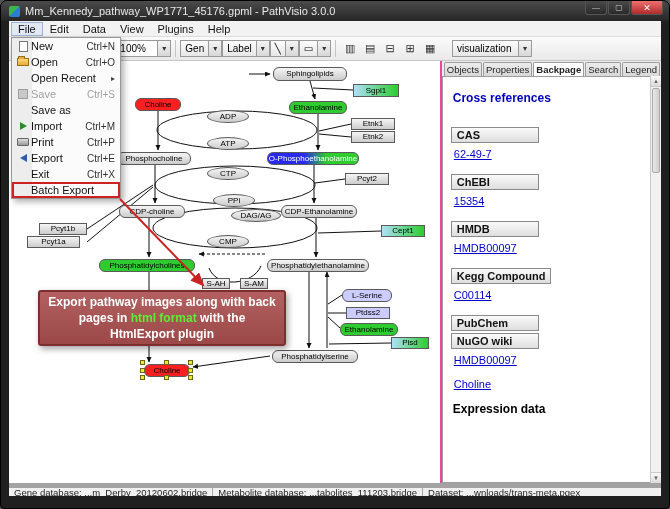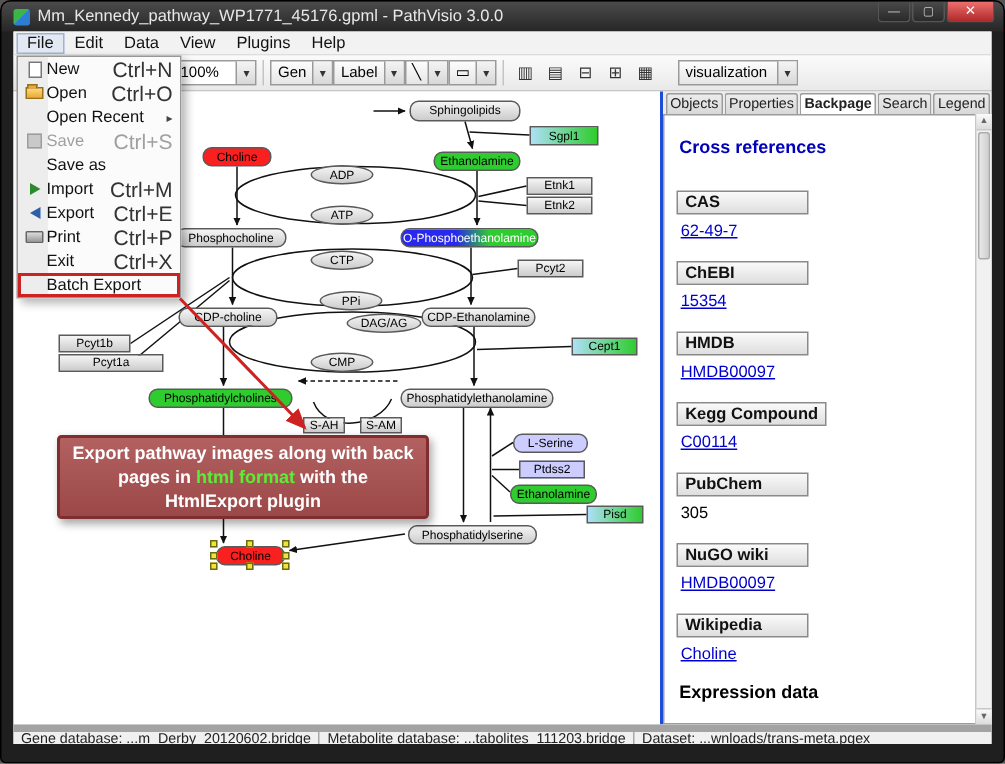--- a/index.html
+++ b/index.html
@@ -52,21 +52,21 @@
   .ico-folder::after { content:""; position:absolute; left:0; top:-3px; width:5px; height:2px;
                        background:#e8a93c; border:1px solid #9a7016; border-bottom:none; }
   .ico-disk { width:10px; height:10px; background:#7e8fa8; border:1px solid #49556b; }
   .ico-disk.dis { background:#c9c9c9; border-color:#9d9d9d; }
   .ico-in { width:0; height:0; border-left:7px solid #2c8a2c; border-top:4px solid transparent; border-bottom:4px solid transparent; }
   .ico-out { width:0; height:0; border-right:7px solid #2c5fa8; border-top:4px solid transparent; border-bottom:4px solid transparent; }
   .ico-print { width:12px; height:8px; background:linear-gradient(#ddd,#999); border:1px solid #666; border-radius:1px; }
 
   
   .main { position:absolute; left:0; right:0; top:40px; bottom:13px; display:flex; }
-  .canvas { position:relative; width:450px; background:#fff; border-right:2px solid #1d4ed8; overflow:hidden; }
+  .canvas { position:relative; width:450px; background:#fff; border-right:2px solid #ec4899; overflow:hidden; }
   .edges { position:absolute; left:0; top:0; z-index:1; }
   #pathway-nodes { position:absolute; inset:0; z-index:2; }
   .pnode { position:absolute; border:1px solid #5a5a5a; font-size:8px; line-height:1;
            display:flex; align-items:center; justify-content:center; white-space:nowrap;
            overflow:hidden; color:#000; }
   .pnode.rounded { border-radius:6px; }
   .pnode.ellipse { border-radius:50%; }
   .handle { position:absolute; width:5px; height:5px; background:#f2e33c; border:1px solid #6b6b14; z-index:4; }
 
   .annotation { position:absolute; left:29px; top:229px; width:248px; height:56px; z-index:10;
@@ -104,21 +104,21 @@
   .statusbar span { padding:0 5px; }
   .statusbar span + span { border-left:1px solid #a8a8a8; }
 
   
   .filemenu { position:absolute; left:2px; top:16px; width:110px; z-index:40;
               background:linear-gradient(90deg,#ededed 0px,#ededed 20px,#fbfbfb 20px);
               border:1px solid #979797; box-shadow:3px 3px 6px rgba(0,0,0,.3); font-size:11px; }
   .fm-item { height:16px; display:flex; align-items:center; padding:0 5px 0 3px; color:#111; }
   .fm-ico { width:16px; display:flex; align-items:center; justify-content:center; flex:none; }
   .fm-label { flex:1; white-space:nowrap; }
-  .fm-short { color:#333; font-size:14px; margin-left:0; }
+  .fm-short { color:#333; font-size:10px; margin-left:0; }
   .fm-item.disabled .fm-label, .fm-item.disabled .fm-short { color:#a0a0a0; }
   .fm-item.highlighted { outline:2px solid #cc2222; outline-offset:-2px; }
   .fm-sub { font-size:8px; color:#444; }
 
   .overlay-svg { position:absolute; inset:0; z-index:50; pointer-events:none; }
 </style>
 </head>
 <body>
 
 <div class="window">
@@ -257,21 +257,21 @@
             <div class="pnode ellipse" style="left: 198px; top: 76px; width: 42px; height: 13px; background: linear-gradient(rgb(245, 245, 245), rgb(204, 204, 204));">ATP</div>
             <div class="pnode rounded" style="left: 108px; top: 91px; width: 74px; height: 13px; background: linear-gradient(rgb(245, 245, 245), rgb(204, 204, 204));">Phosphocholine</div>
             <div class="pnode rounded" style="left: 258px; top: 91px; width: 92px; height: 13px; background: linear-gradient(90deg, rgb(40, 40, 238) 40%, rgb(46, 204, 46) 65%); color: rgb(255, 255, 255);">O-Phosphoethanolamine</div>
             <div class="pnode ellipse" style="left: 198px; top: 106px; width: 42px; height: 13px; background: linear-gradient(rgb(245, 245, 245), rgb(204, 204, 204));">CTP</div>
             <div class="pnode " style="left: 336px; top: 112px; width: 44px; height: 12px; background: linear-gradient(rgb(245, 245, 245), rgb(204, 204, 204));">Pcyt2</div>
             <div class="pnode ellipse" style="left: 204px; top: 133px; width: 42px; height: 13px; background: linear-gradient(rgb(245, 245, 245), rgb(204, 204, 204));">PPi</div>
             <div class="pnode rounded" style="left: 110px; top: 144px; width: 66px; height: 13px; background: linear-gradient(rgb(245, 245, 245), rgb(204, 204, 204));">CDP-choline</div>
             <div class="pnode ellipse" style="left: 222px; top: 148px; width: 50px; height: 13px; background: linear-gradient(rgb(245, 245, 245), rgb(204, 204, 204));">DAG/AG</div>
             <div class="pnode rounded" style="left: 272px; top: 144px; width: 76px; height: 13px; background: linear-gradient(rgb(245, 245, 245), rgb(204, 204, 204));">CDP-Ethanolamine</div>
             <div class="pnode " style="left: 30px; top: 162px; width: 48px; height: 12px; background: linear-gradient(rgb(245, 245, 245), rgb(204, 204, 204));">Pcyt1b</div>
-            <div class="pnode " style="left: 30px; top: 175px; width: 70px; height: 12px; background: linear-gradient(rgb(245, 245, 245), rgb(204, 204, 204));">Pcyt1a</div>
+            <div class="pnode " style="left: 18px; top: 175px; width: 53px; height: 12px; background: linear-gradient(rgb(245, 245, 245), rgb(204, 204, 204));">Pcyt1a</div>
             <div class="pnode " style="left: 372px; top: 164px; width: 44px; height: 12px; background: linear-gradient(90deg, rgb(174, 224, 248), rgb(46, 204, 46));">Cept1</div>
             <div class="pnode ellipse" style="left: 198px; top: 174px; width: 42px; height: 13px; background: linear-gradient(rgb(245, 245, 245), rgb(204, 204, 204));">CMP</div>
             <div class="pnode rounded" style="left: 90px; top: 198px; width: 96px; height: 13px; background: rgb(46, 204, 46);">Phosphatidylcholines</div>
             <div class="pnode rounded" style="left: 258px; top: 198px; width: 102px; height: 13px; background: linear-gradient(rgb(245, 245, 245), rgb(204, 204, 204));">Phosphatidylethanolamine</div>
             <div class="pnode " style="left: 193px; top: 217px; width: 28px; height: 11px; background: linear-gradient(rgb(245, 245, 245), rgb(204, 204, 204));">S-AH</div>
             <div class="pnode " style="left: 231px; top: 217px; width: 28px; height: 11px; background: linear-gradient(rgb(245, 245, 245), rgb(204, 204, 204));">S-AM</div>
             <div class="pnode rounded" style="left: 333px; top: 228px; width: 50px; height: 13px; background: rgb(204, 204, 255);">L-Serine</div>
             <div class="pnode " style="left: 337px; top: 246px; width: 44px; height: 12px; background: rgb(204, 204, 255);">Ptdss2</div>
             <div class="pnode rounded" style="left: 331px; top: 262px; width: 58px; height: 13px; background: rgb(46, 204, 46);">Ethanolamine</div>
             <div class="pnode " style="left: 382px; top: 276px; width: 38px; height: 12px; background: linear-gradient(90deg, rgb(174, 224, 248), rgb(46, 204, 46));">Pisd</div>
@@ -314,28 +314,26 @@
           <div>
             <div class="ref-db">HMDB</div>
             <a class="ref-id">HMDB00097</a>
           </div>
           <div>
             <div class="ref-db">Kegg Compound</div>
             <a class="ref-id">C00114</a>
           </div>
           <div>
             <div class="ref-db">PubChem</div>
-            <span class="ref-id plain">305</span>
           </div>
           <div>
             <div class="ref-db">NuGO wiki</div>
             <a class="ref-id">HMDB00097</a>
           </div>
           <div>
-            <div class="ref-db">Wikipedia</div>
             <a class="ref-id">Choline</a>
           </div>
 
           <div class="expr-heading">Expression data</div>
         </div>
         <div class="vscroll">
           <div class="sbtn">▲</div>
           <div class="thumb"></div>
           <div class="sbtn bottom">▼</div>
         </div>
@@ -382,31 +380,31 @@
       </div>
       <div class="fm-item">
         <span class="fm-ico">
             <span class="ico-in"></span>
           </span>
         <span class="fm-label">Import</span>
           <span class="fm-short">Ctrl+M</span>
       </div>
       <div class="fm-item">
         <span class="fm-ico">
+            <span class="ico-print"></span>
+          </span>
+        <span class="fm-label">Print</span>
+          <span class="fm-short">Ctrl+P</span>
+      </div>
+      <div class="fm-item">
+        <span class="fm-ico">
             <span class="ico-out"></span>
           </span>
         <span class="fm-label">Export</span>
           <span class="fm-short">Ctrl+E</span>
-      </div>
-      <div class="fm-item">
-        <span class="fm-ico">
-            <span class="ico-print"></span>
-          </span>
-        <span class="fm-label">Print</span>
-          <span class="fm-short">Ctrl+P</span>
       </div>
       <div class="fm-item">
         <span class="fm-ico"></span>
         <span class="fm-label">Exit</span>
           <span class="fm-short">Ctrl+X</span>
       </div>
       <div class="fm-item highlighted">
         <span class="fm-ico"></span>
         <span class="fm-label">Batch Export</span>
           <span class="fm-short"></span>

